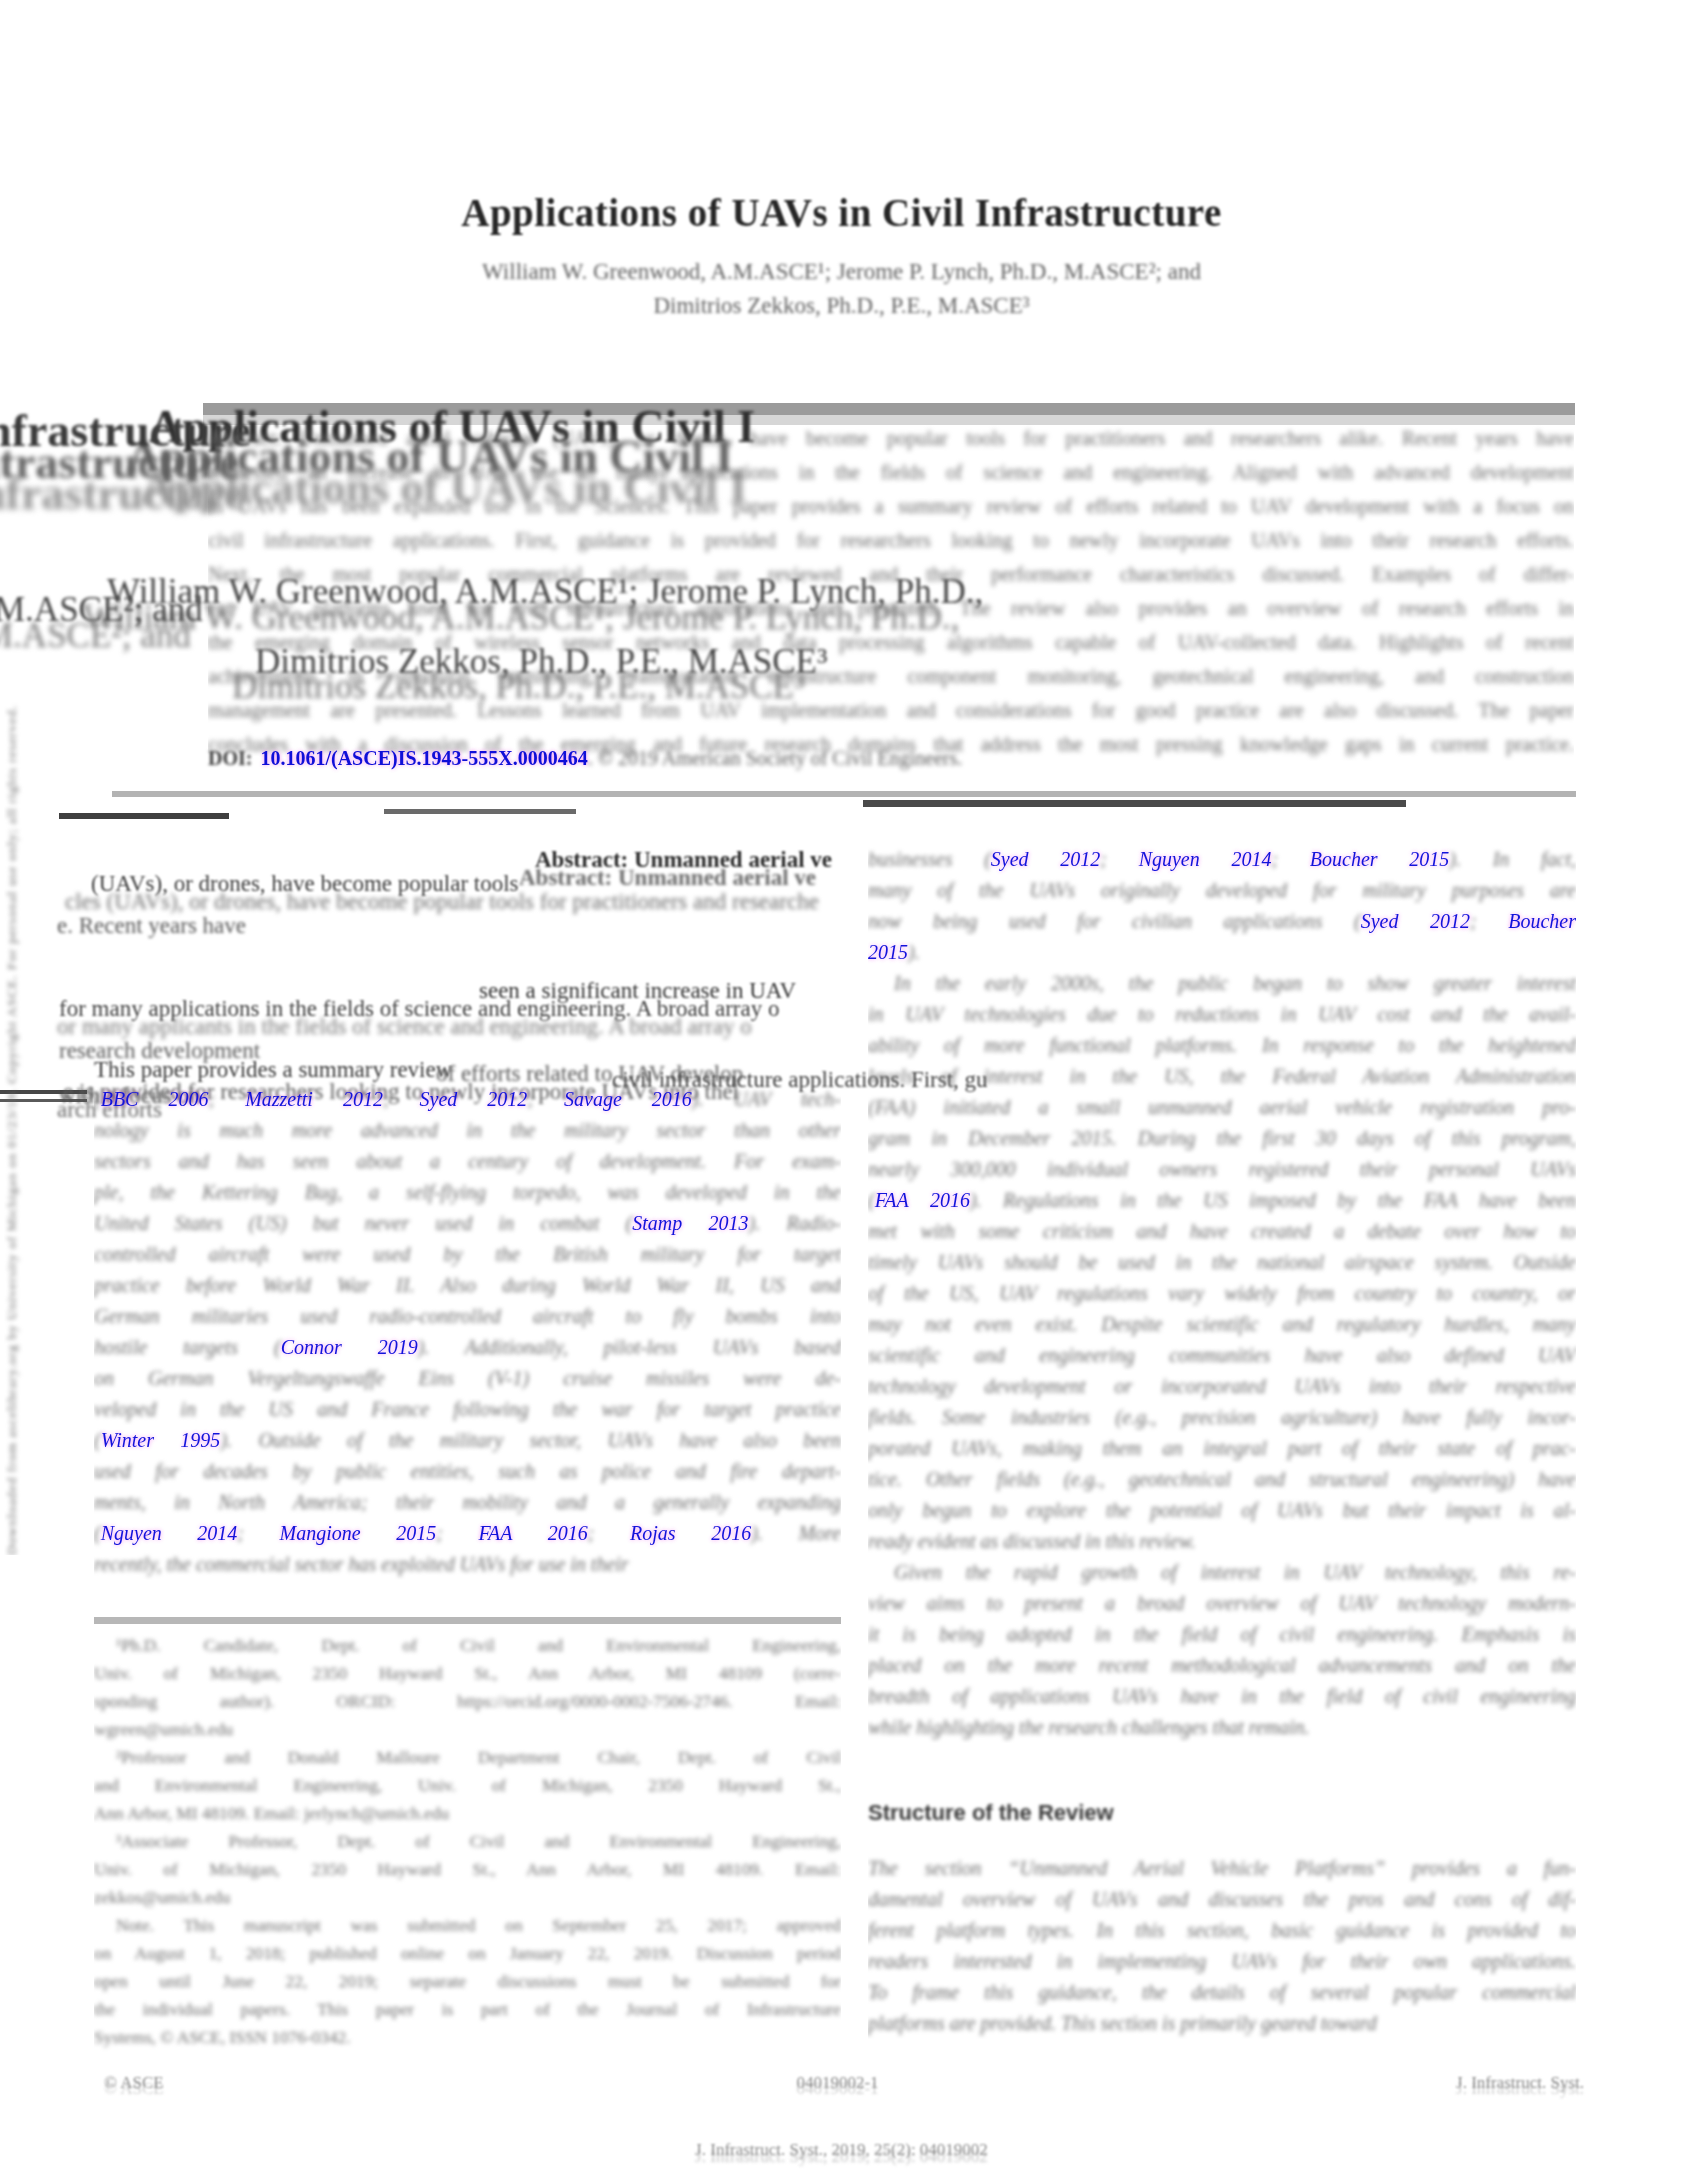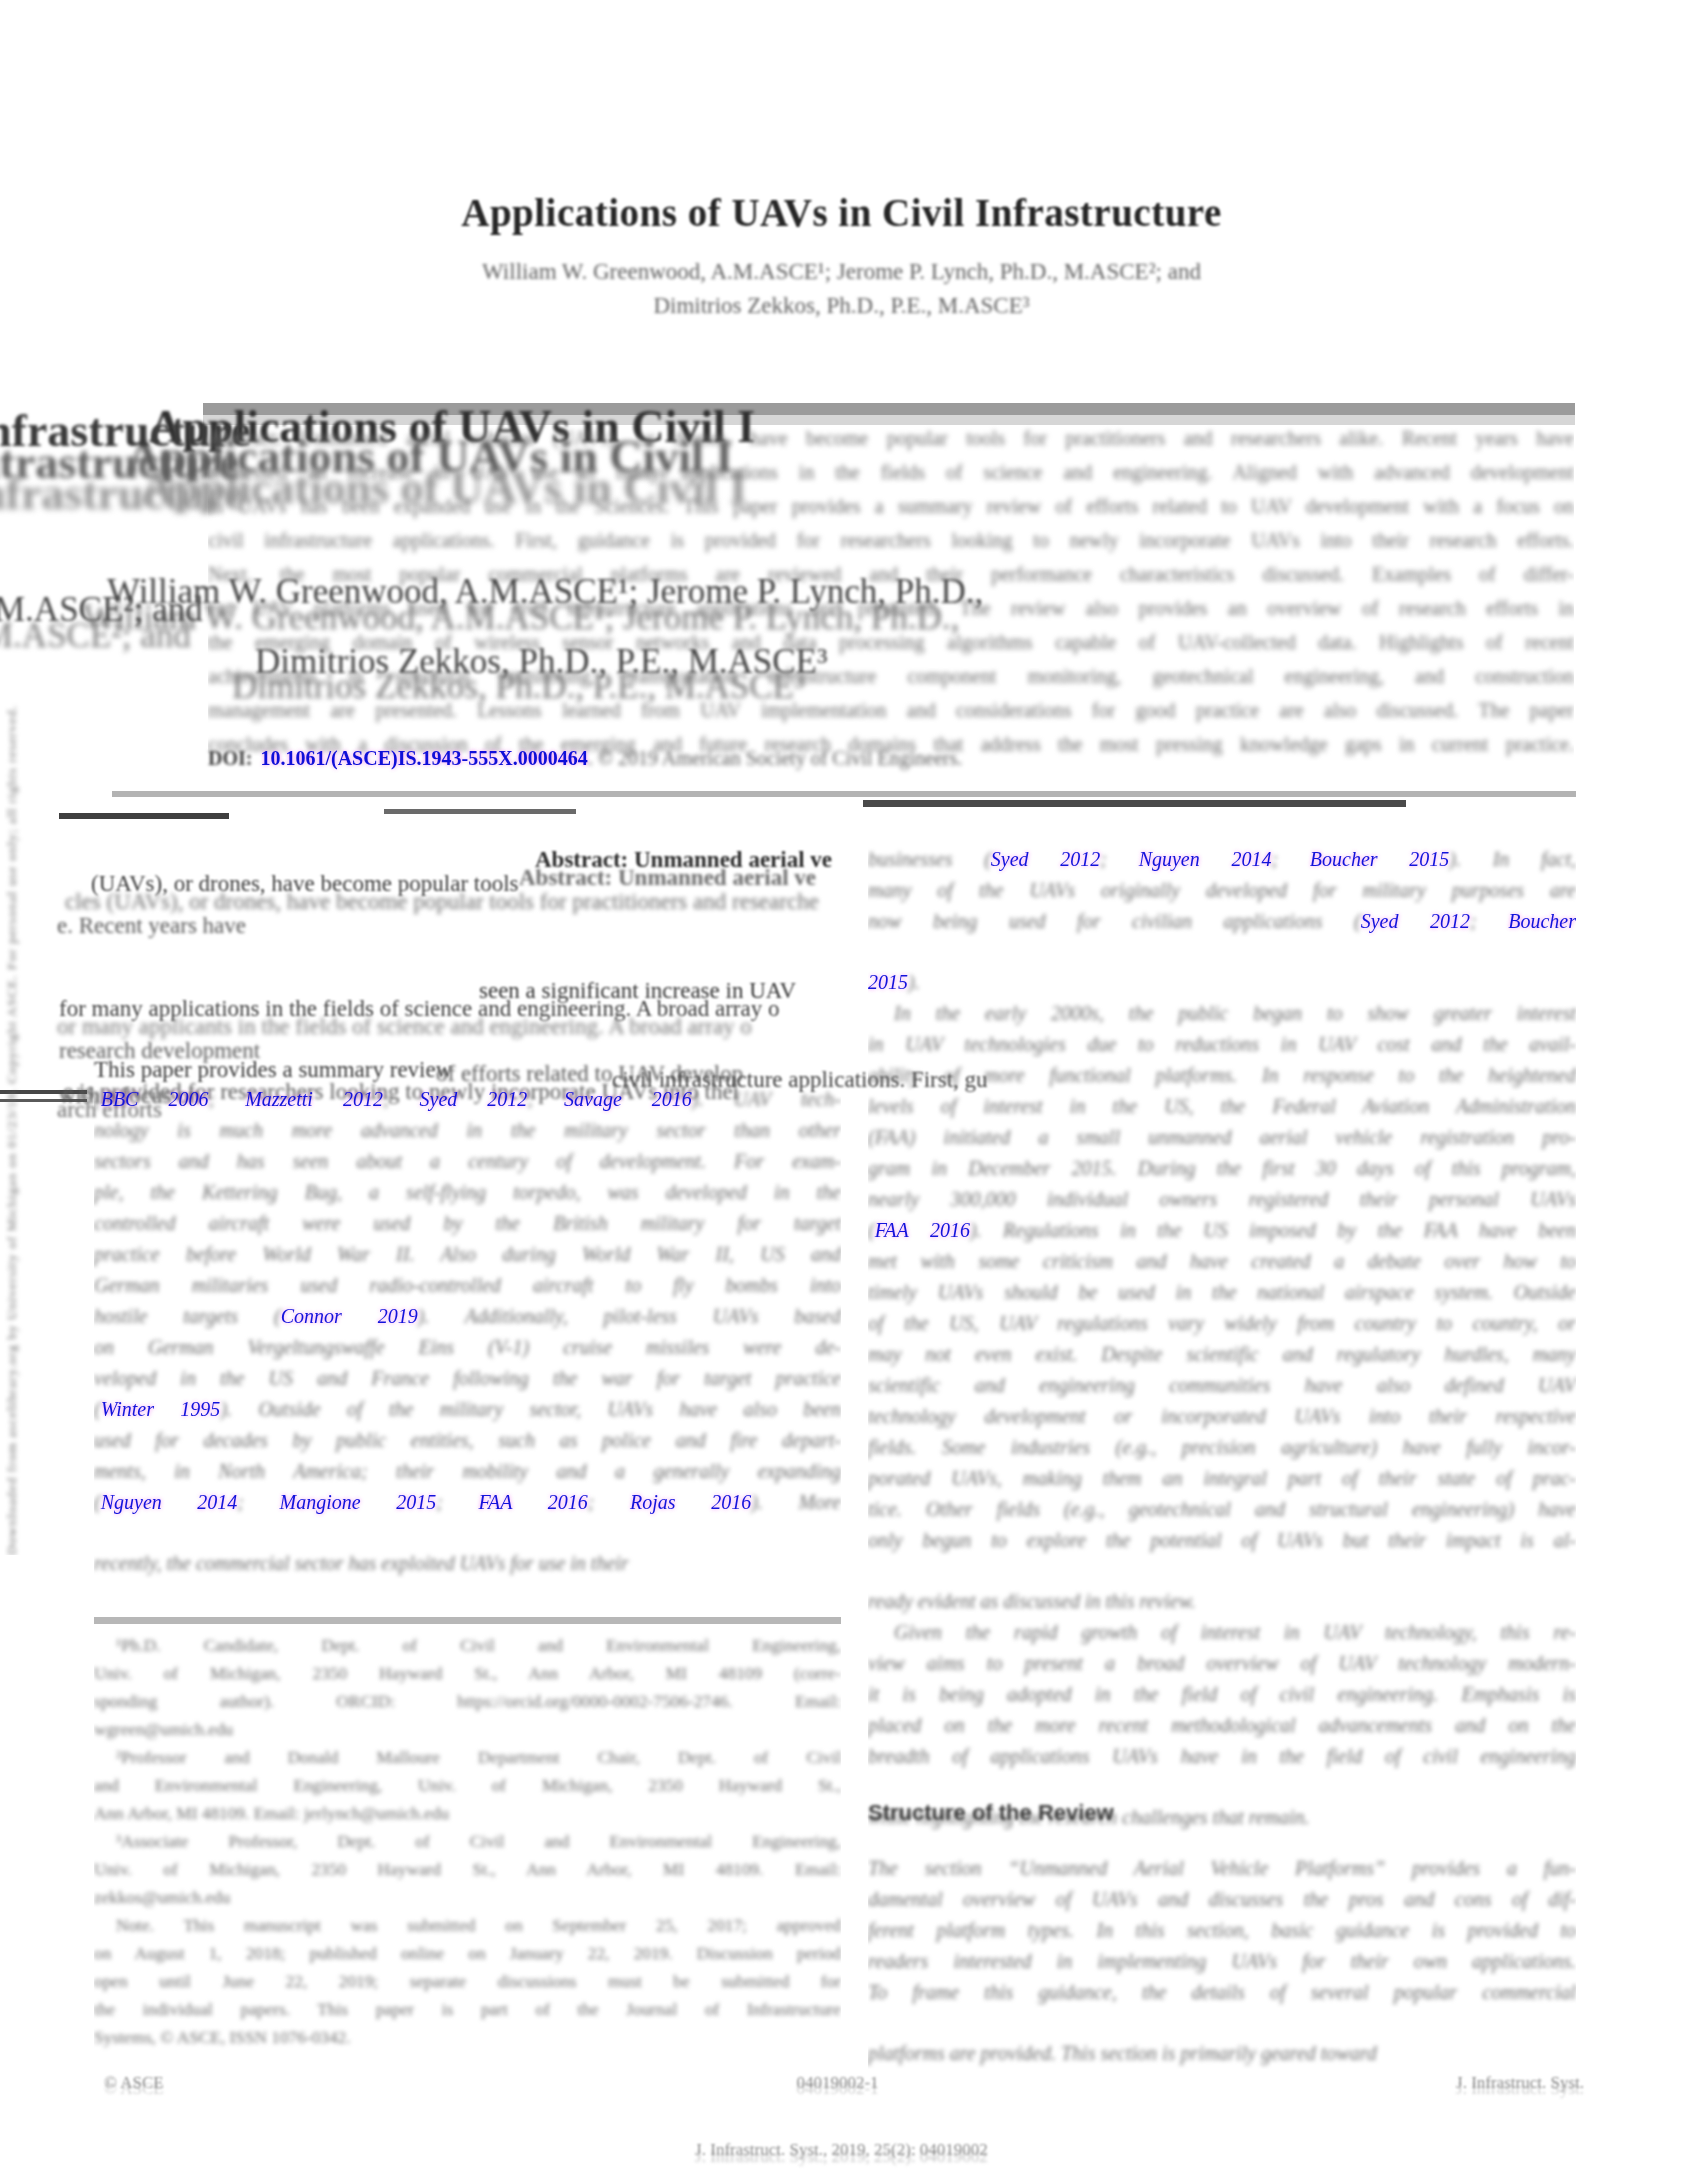--- a/index.html
+++ b/index.html
@@ -25,21 +25,21 @@
   .doi-line{position:absolute;left:208px;top:747px;font-size:20px;white-space:nowrap;}
   .doi-label{font-weight:bold;color:#3a3a3a;filter:blur(1.6px);margin-right:8px;}
   .doi-link{font-weight:bold;color:#0f0fd8;filter:blur(0.4px);
             text-shadow:0 0 4px rgba(225,0,225,.45);}
   .doi-rest{color:#5c5c5c;filter:blur(2px);}
 
   
   .col{position:absolute;font-size:20px;color:#6f6f6f;font-style:italic;}
   .col .tline{height:31px;line-height:31px;text-align:justify;text-align-last:justify;
               overflow:hidden;}
-  .col .tline.last{text-align-last:left;margin-top:30px;}
+  .col .tline.last{text-align-last:left;}
   .col .tline.ind{text-indent:26px;}
   .g{filter:blur(2.2px);color:#6f6f6f;}
   .cite-link{color:#1313dc;filter:blur(0.4px);text-shadow:0 0 4px rgba(230,0,230,.45);cursor:pointer;}
   #left-col{left:94px;top:1084px;width:747px;}
   #right-col-a{left:868px;top:844px;width:708px;}
   #right-col-d{left:868px;top:1853px;width:708px;}
   .sec-head{position:absolute;left:868px;top:1800px;font-size:22px;font-weight:bold;
             color:#383838;filter:blur(1.6px);font-family:"Liberation Sans",sans-serif;}
 
   
@@ -131,20 +131,21 @@
 
   <div class="doi-line">
     <span class="doi-label">DOI:</span><span class="doi-link">10.1061/(ASCE)IS.1943-555X.0000464</span><span class="doi-rest">. © 2019 American Society of Civil Engineers.</span>
   </div>
 
   <div class="col" id="left-col">
       <div class="tline"><span class="g">(</span><span class="cite-link">BBC 2006</span><span class="g">; </span><span class="cite-link">Mazzetti 2012</span><span class="g">; </span><span class="cite-link">Syed 2012</span><span class="g">; </span><span class="cite-link">Savage 2016</span><span class="g">). UAV tech-</span></div>
       <div class="tline"><span class="g">nology is much more advanced in the military sector than other</span></div>
       <div class="tline"><span class="g">sectors and has seen about a century of development. For exam-</span></div>
       <div class="tline"><span class="g">ple, the Kettering Bug, a self-flying torpedo, was developed in the</span></div>
+      <div class="tline"><span class="g">United States (US) but never used in combat (</span><span class="cite-link">Stamp 2013</span><span class="g">). Radio-</span></div>
       <div class="tline"><span class="g">controlled aircraft were used by the British military for target</span></div>
       <div class="tline"><span class="g">practice before World War II. Also during World War II, US and</span></div>
       <div class="tline"><span class="g">German militaries used radio-controlled aircraft to fly bombs into</span></div>
       <div class="tline"><span class="g">hostile targets (</span><span class="cite-link">Connor 2019</span><span class="g">). Additionally, pilot-less UAVs based</span></div>
       <div class="tline"><span class="g">on German Vergeltungswaffe Eins (V-1) cruise missiles were de-</span></div>
       <div class="tline"><span class="g">veloped in the US and France following the war for target practice</span></div>
       <div class="tline"><span class="g">(</span><span class="cite-link">Winter 1995</span><span class="g">). Outside of the military sector, UAVs have also been</span></div>
       <div class="tline"><span class="g">used for decades by public entities, such as police and fire depart-</span></div>
       <div class="tline"><span class="g">ments, in North America; their mobility and a generally expanding</span></div>
       <div class="tline"><span class="g">(</span><span class="cite-link">Nguyen 2014</span><span class="g">; </span><span class="cite-link">Mangione 2015</span><span class="g">; </span><span class="cite-link">FAA 2016</span><span class="g">; </span><span class="cite-link">Rojas 2016</span><span class="g">). More</span></div>

